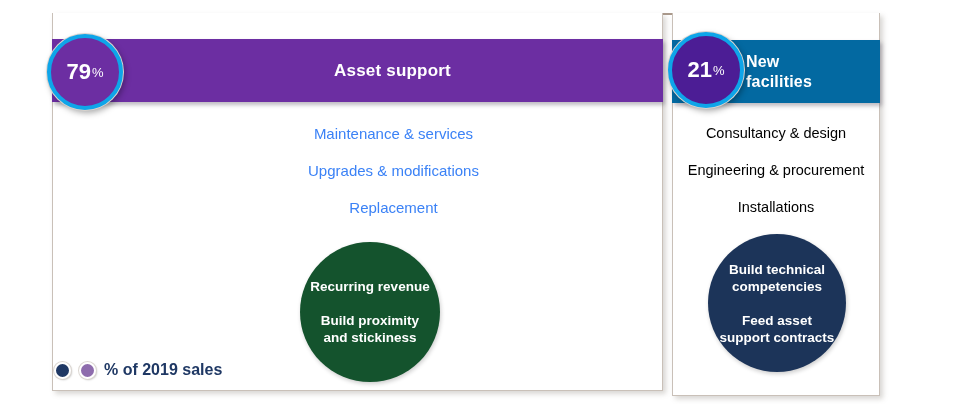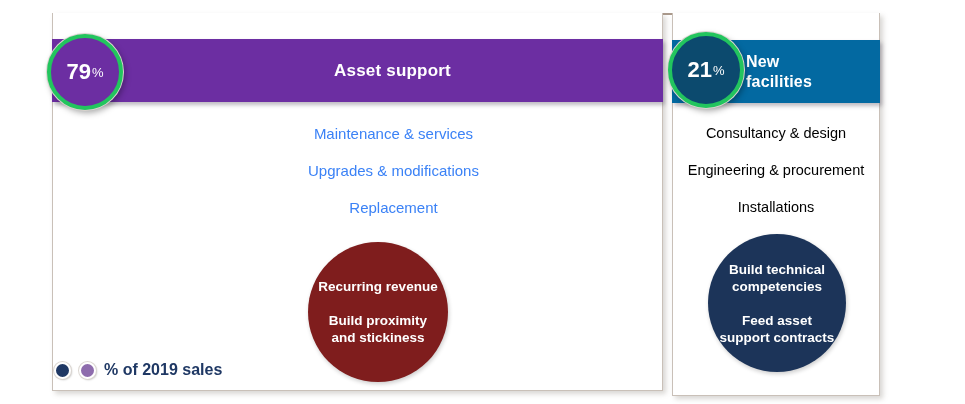--- a/index.html
+++ b/index.html
@@ -28,47 +28,47 @@
   .bar-purple{top:26px;background:#6c2ea2;}
   .bar-blue{top:27px;background:#0369a1;}
   .bar-title{
     color:#ffffff;font-weight:bold;font-size:17px;letter-spacing:0.2px;
   }
   .bar-purple .bar-title{flex:1;text-align:center;padding-left:70px;}
   .bar-blue .bar-title{text-align:left;padding-left:74px;font-size:16px;line-height:20px;width:90px;}
 
   .pct-circle{
     position:absolute;width:68px;height:68px;border-radius:50%;
-    border:4px solid #22c55e;z-index:5;
+    border:4px solid #0ea5e9;z-index:5;
     display:flex;align-items:center;justify-content:center;
     box-shadow:0 0 0 1px #d9d4cf, 2px 3px 6px rgba(0,0,0,0.35);
     color:#ffffff;
   }
   .pct-circle .pct-value{font-size:22px;font-weight:bold;}
   .pct-circle .pct-unit{font-size:13px;margin-left:1px;}
   .pct-purple{left:-6px;top:21px;background:#6c2ea2;}
-  .pct-blue{left:-5px;top:19px;background:#0c4a6e;}
+  .pct-blue{left:-5px;top:19px;background:#4c1d95;}
 
   .item-list{position:absolute;left:0;right:0;top:112px;}
   .item-list .list-item{
     text-align:center;font-size:15px;height:18px;margin-bottom:19px;white-space:nowrap;
   }
   .panel-left .item-list{padding-left:72px;}
   .panel-left .list-item{color:#3b82f6;}
   .panel-right .list-item{color:#000000;font-size:14.5px;}
 
   .big-circle{
     position:absolute;border-radius:50%;
     display:flex;flex-direction:column;align-items:center;justify-content:center;
     color:#ffffff;font-weight:bold;font-size:13.5px;line-height:17px;text-align:center;
     box-shadow:1px 2px 4px rgba(0,0,0,0.2);
   }
   .big-circle .circle-line{width:120px;}
   .big-circle .circle-line + .circle-line{margin-top:17px;}
-  .circle-purple{left:255px;top:229px;width:140px;height:140px;background:#7f1d1d;}
+  .circle-purple{left:247px;top:229px;width:140px;height:140px;background:#14532d;}
   .circle-navy{left:35px;top:221px;width:138px;height:138px;background:#1c3459;}
 
   .legend{
     position:absolute;left:54px;top:361px;display:flex;align-items:center;
   }
   .legend-dot{
     width:13px;height:13px;border-radius:50%;border:2px solid #ffffff;
     box-shadow:0 0 0 1px #dcd7d2, 1px 1px 2px rgba(0,0,0,0.25);
     margin-right:8px;
   }

